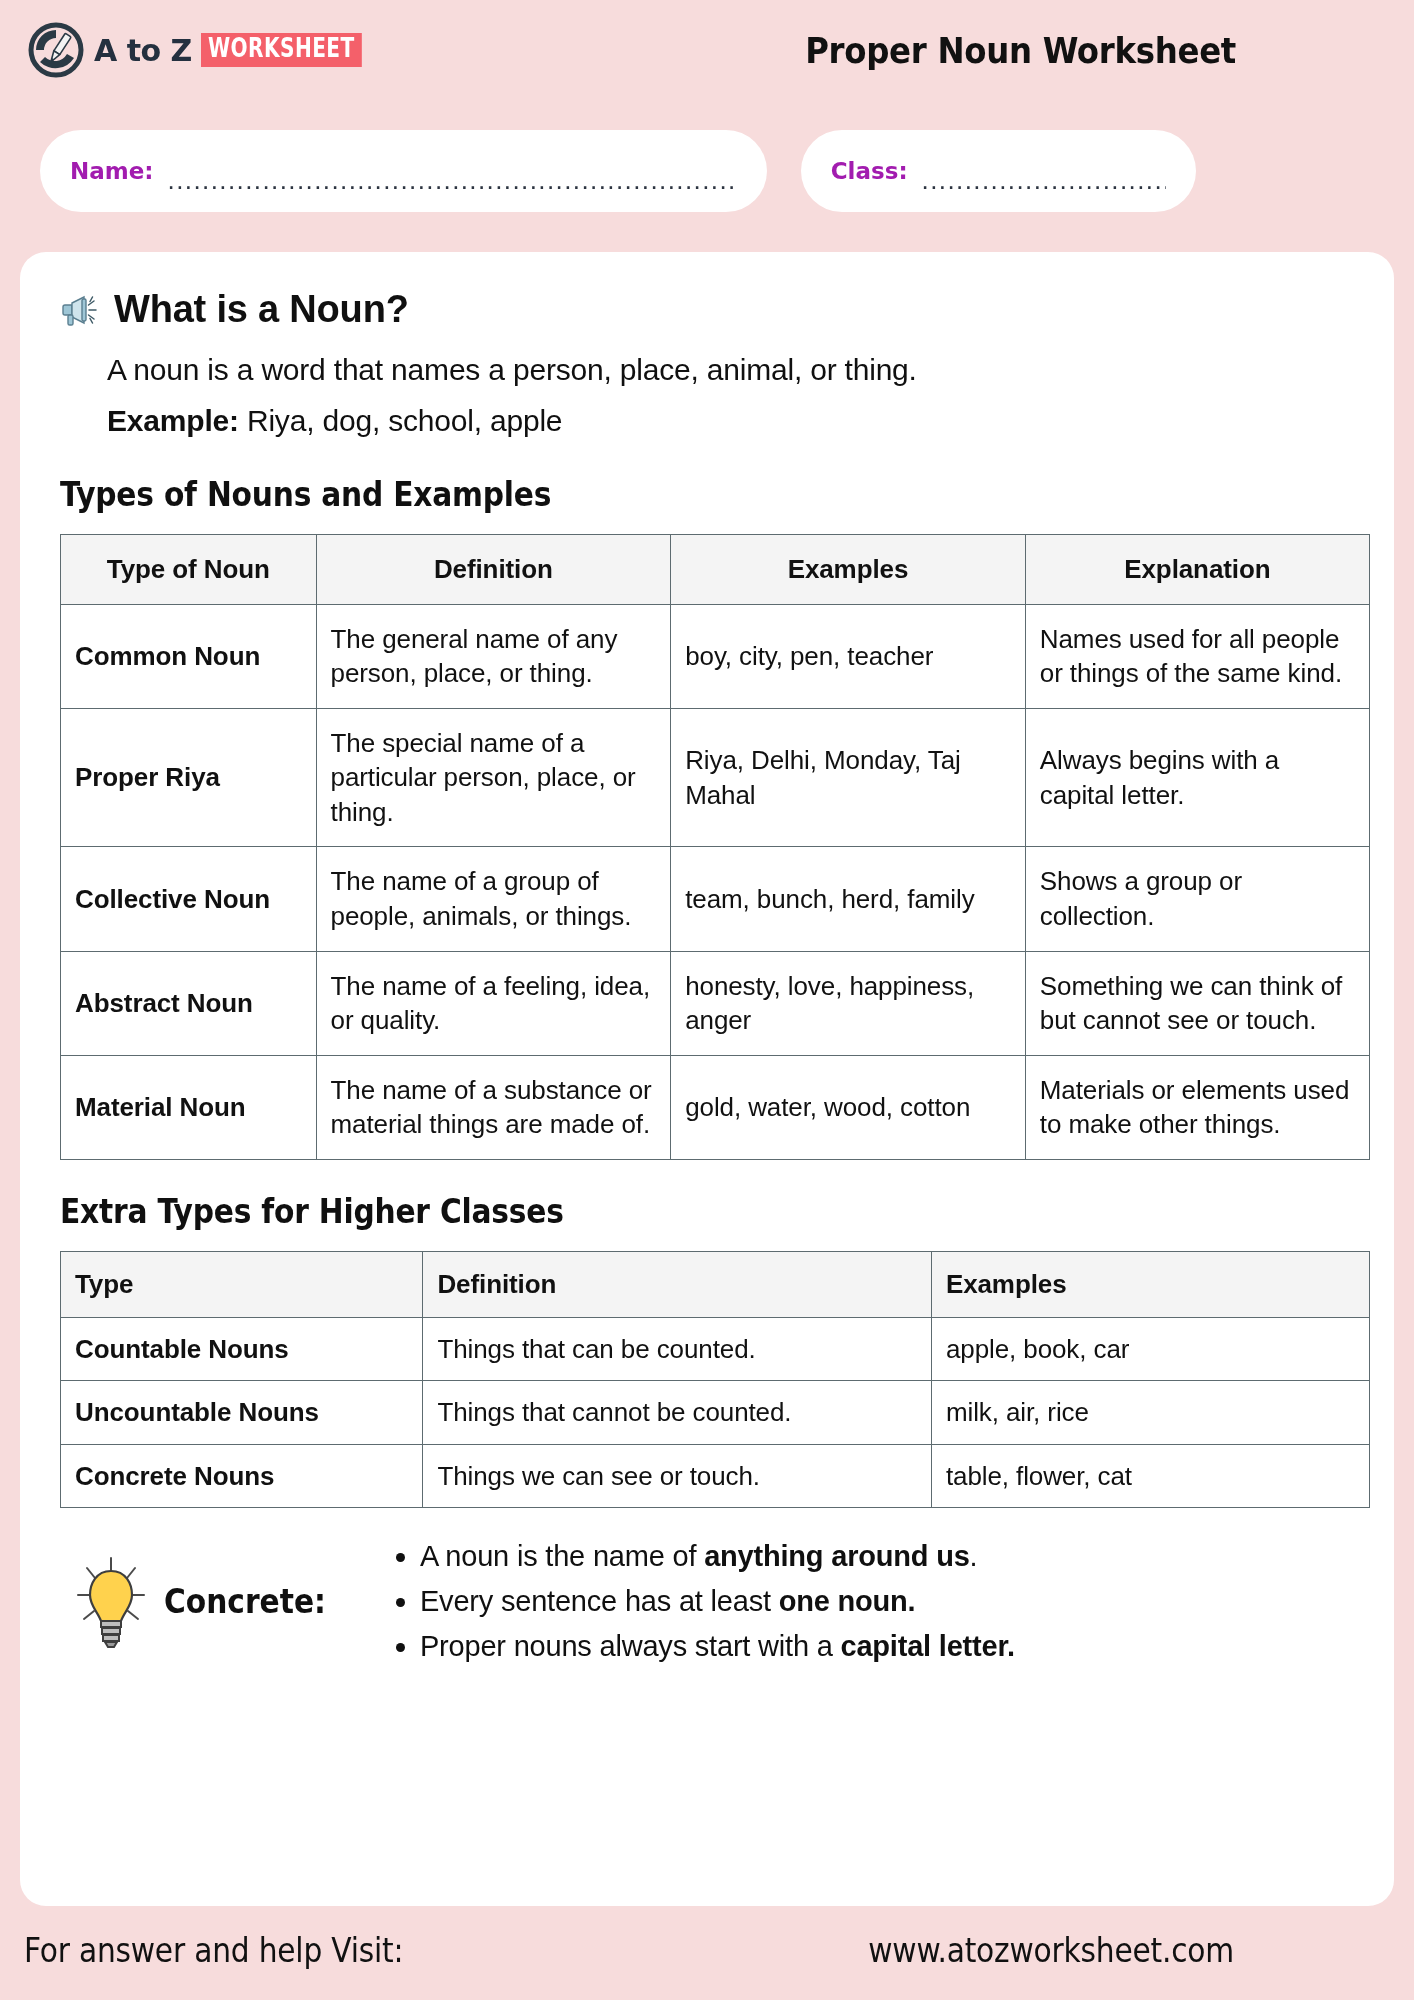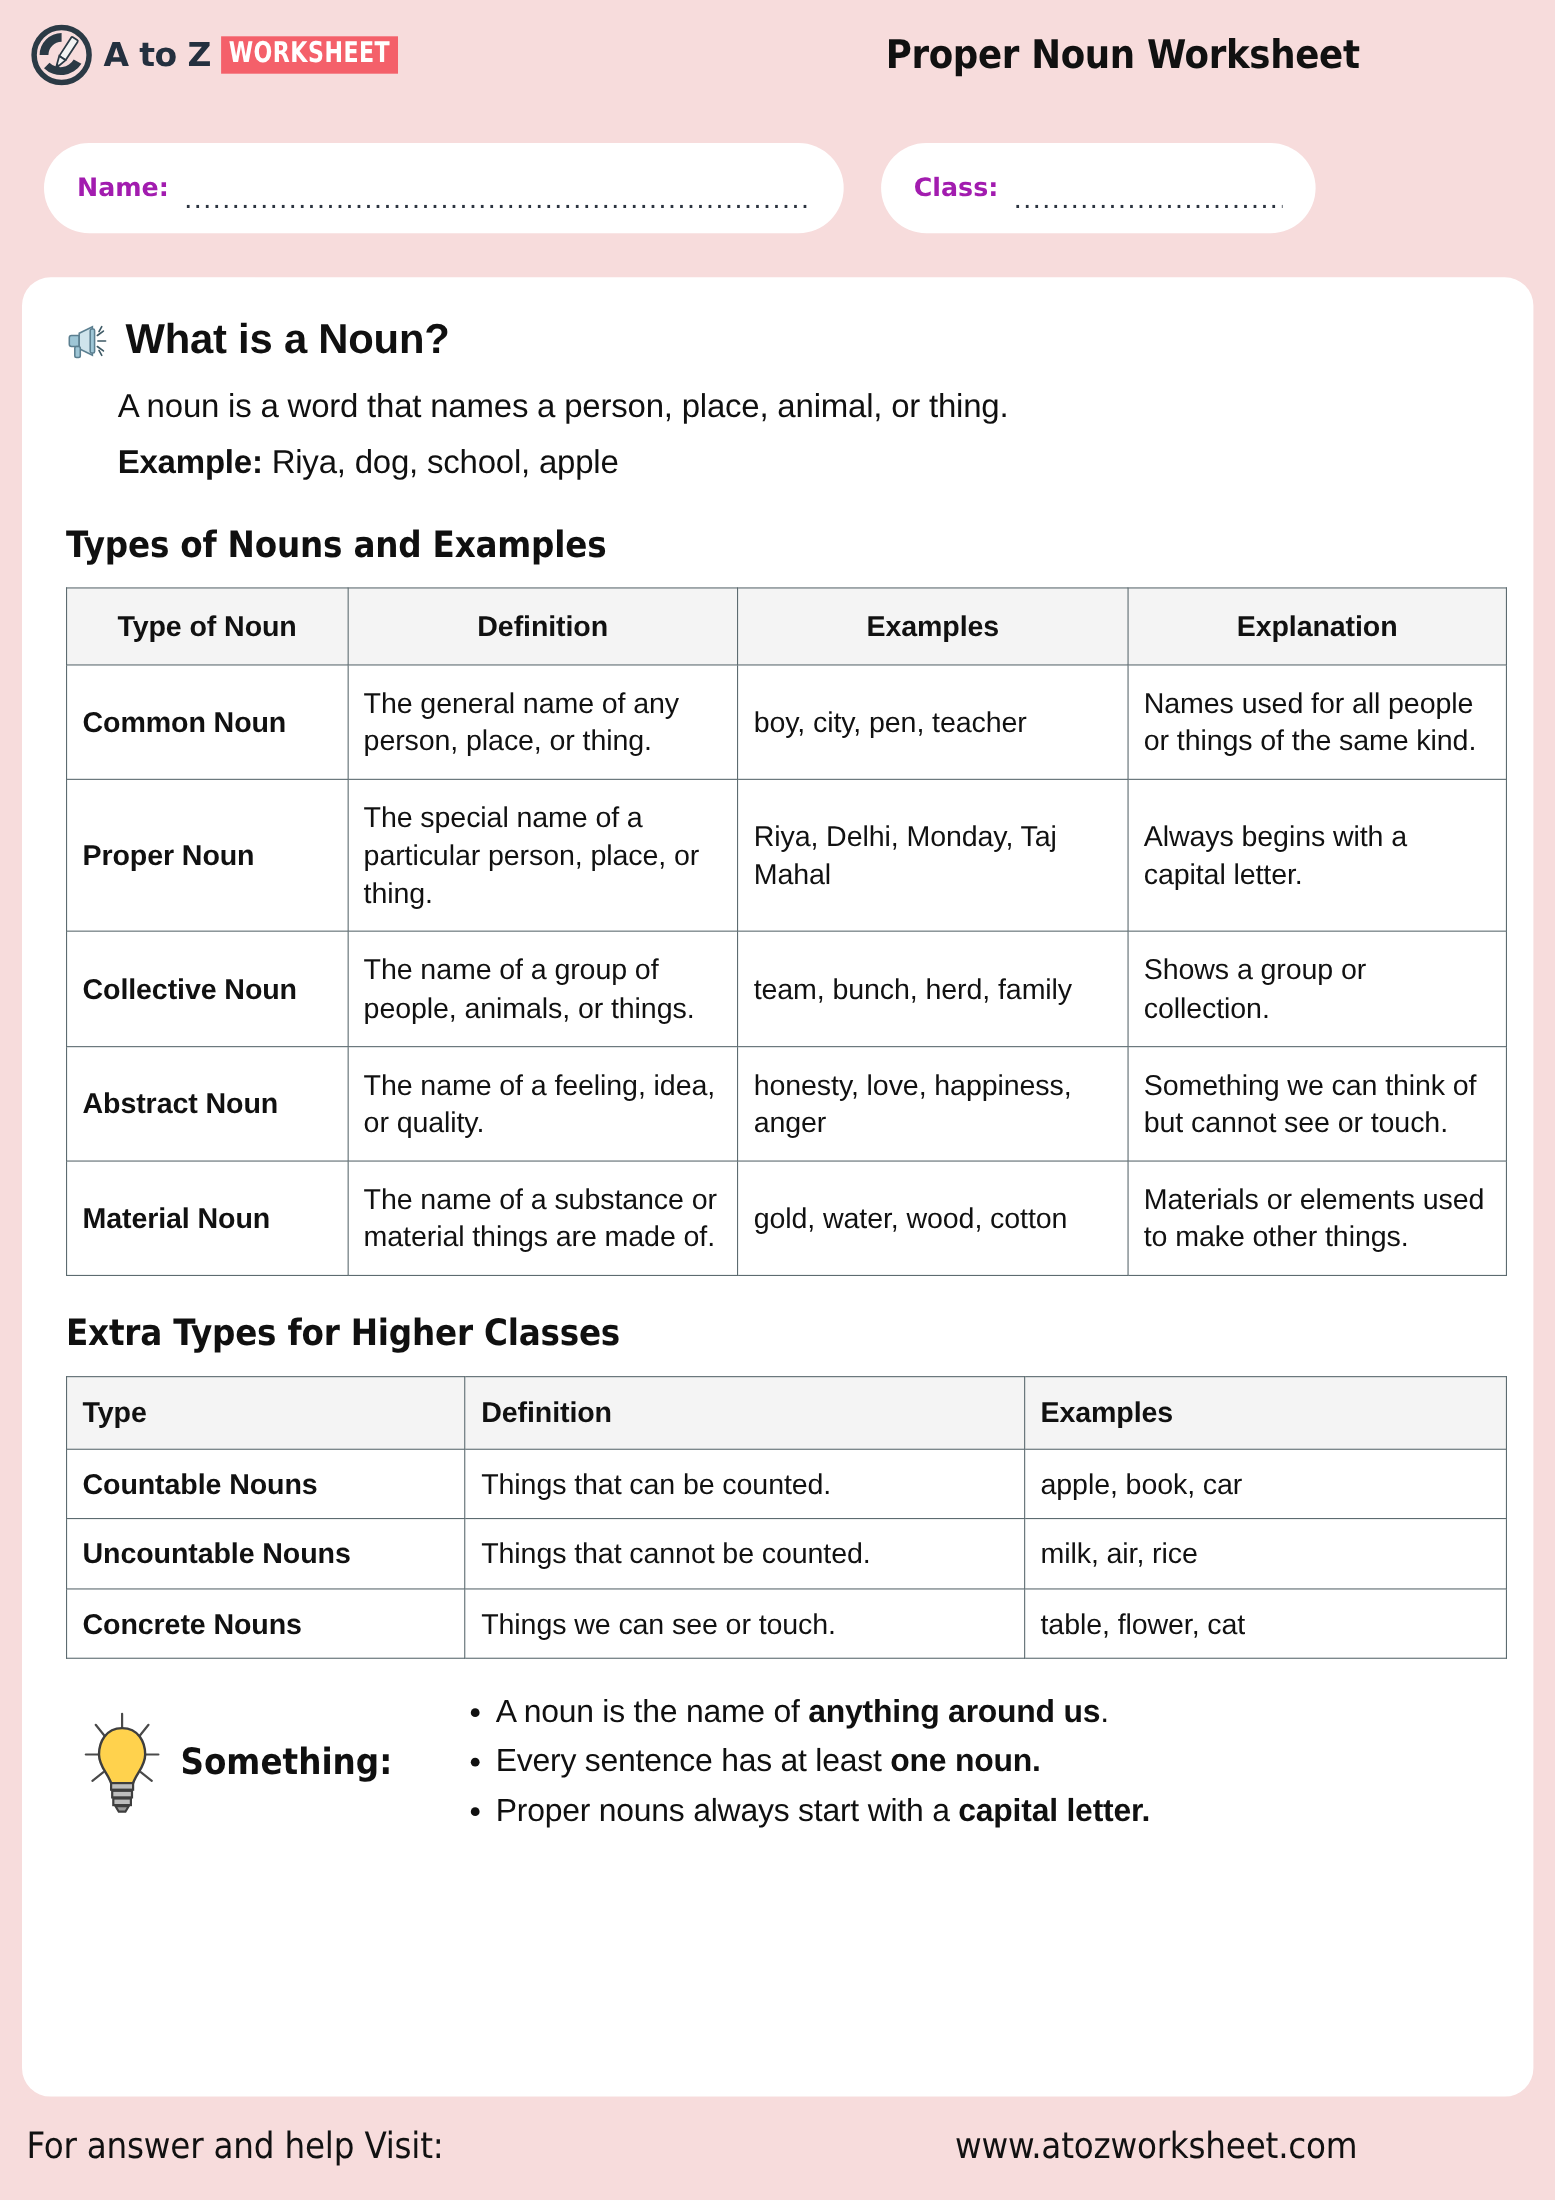--- a/index.html
+++ b/index.html
@@ -321,21 +321,21 @@
         </tr>
       </thead>
       <tbody>
         <tr>
           <td class="type">Common Noun</td>
           <td>The general name of any person, place, or thing.</td>
           <td>boy, city, pen, teacher</td>
           <td>Names used for all people or things of the same kind.</td>
         </tr>
         <tr>
-          <td class="type">Proper Noun</td>
+          <td class="type">Proper Riya</td>
           <td>The special name of a particular person, place, or thing.</td>
           <td>Riya, Delhi, Monday, Taj Mahal</td>
           <td>Always begins with a capital letter.</td>
         </tr>
         <tr>
           <td class="type">Collective Noun</td>
           <td>The name of a group of people, animals, or things.</td>
           <td>team, bunch, herd, family</td>
           <td>Shows a group or collection.</td>
         </tr>
@@ -400,21 +400,21 @@
             <line x1="10" y1="65" x2="20" y2="57"></line>
             <line x1="64" y1="65" x2="54" y2="57"></line>
           </g>
           <path d="M37 17 C22 17 16 30 16 41 C16 52 24 58 27 67 h20 c3 -9 11 -15 11 -26 C58 30 52 17 37 17 z" fill="#ffd24d" stroke="#3e3e3e" stroke-width="2.2"></path>
           <rect x="27" y="67" width="20" height="6" fill="#bdbdbd" stroke="#3e3e3e" stroke-width="2"></rect>
           <rect x="28" y="74" width="18" height="6" fill="#bdbdbd" stroke="#3e3e3e" stroke-width="2"></rect>
           <rect x="29" y="81" width="16" height="6" fill="#bdbdbd" stroke="#3e3e3e" stroke-width="2"></rect>
           <path d="M31 88 h12 l-3 5 h-6 z" fill="#9a9a9a" stroke="#3e3e3e" stroke-width="2"></path>
         </svg>
       </span>
-      <span class="remember-label">Something:</span>
+      <span class="remember-label">Concrete:</span>
       <ul>
         <li>
           <span>A noun is the name of </span><b>anything around us</b><span>.</span>
         </li>
         <li>
           <span>Every sentence has at least </span><b>one noun.</b><span></span>
         </li>
         <li>
           <span>Proper nouns always start with a </span><b>capital letter.</b><span></span>
         </li>

